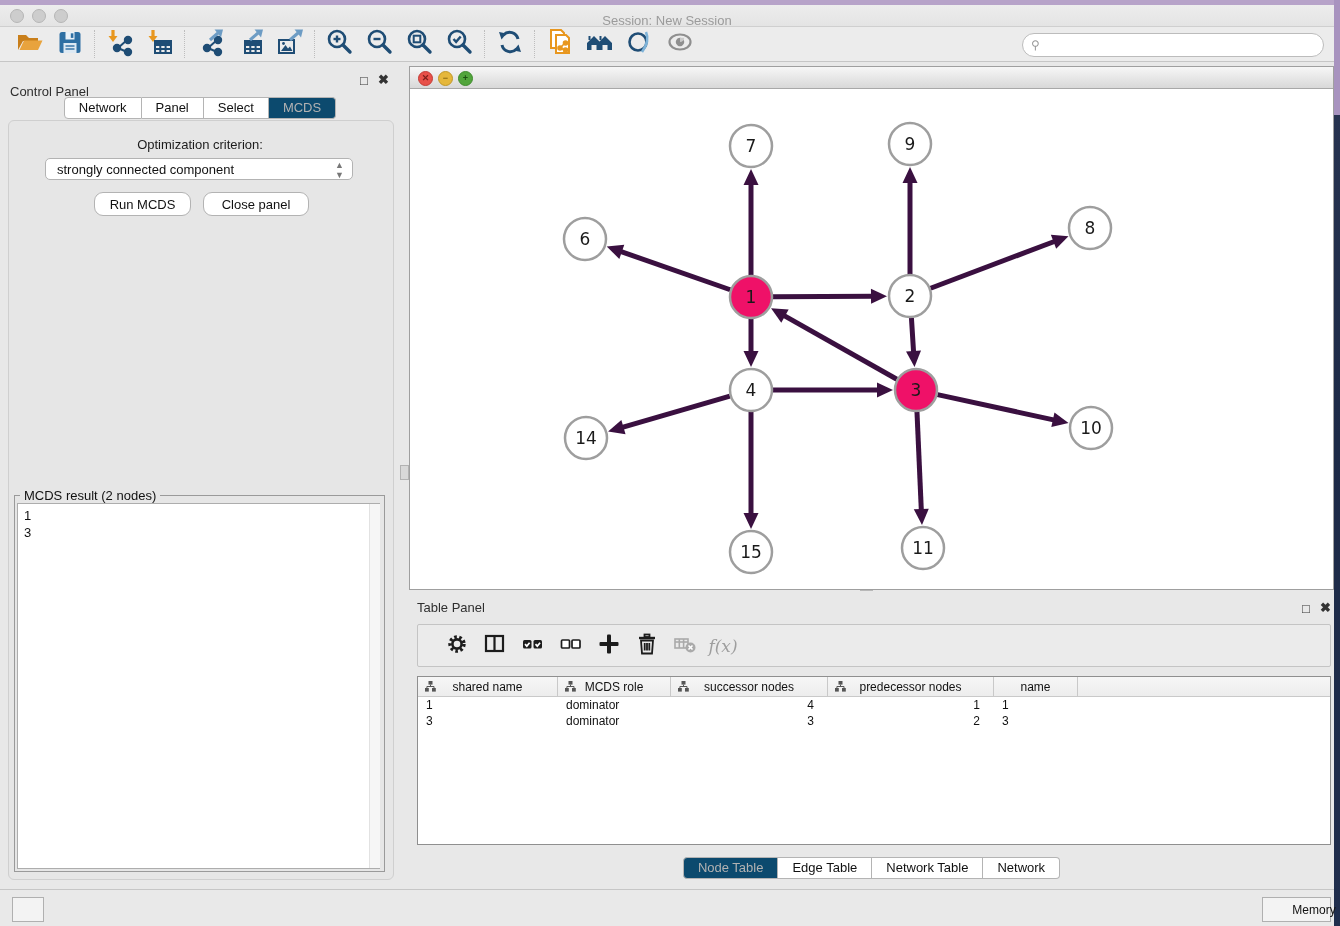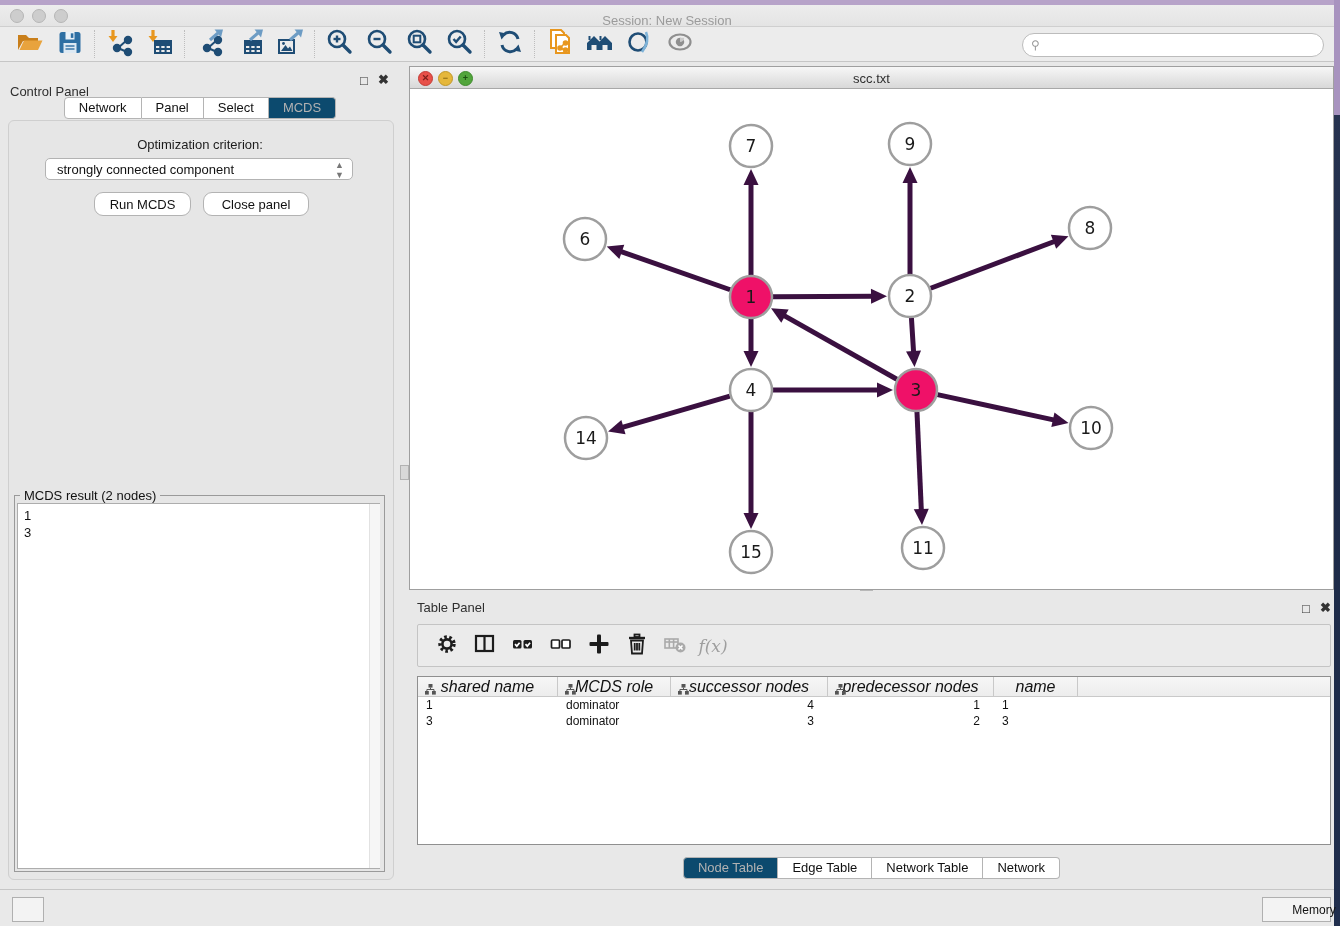--- a/index.html
+++ b/index.html
@@ -71,27 +71,27 @@
   #light-min{left:28px;top:4px;background:#e5b73b;border:1px solid #c09727;color:#8a6a12;}
   #light-zoom{left:48px;top:4px;background:#52a53c;border:1px solid #3f8a2c;color:#1d5212;}
   #net-title{left:0;right:0;top:4px;text-align:center;font-size:13px;color:#2f2f2f;}
   #graph-svg{left:0;top:22px;}
 
   
   #table-panel{left:409px;top:592px;width:925px;height:296px;background:#e8e8e8;}
   #tp-title{left:8px;top:8px;font-size:13px;color:#2f2f2f;}
   #tp-float{left:893px;top:9px;} #tp-close{left:911px;top:8px;}
   #tp-toolbar{left:8px;top:32px;width:914px;height:43px;background:#ebebeb;
-      border:1px solid #c4c4c4;border-radius:2px;display:flex;align-items:center;padding-left:10px;box-sizing:border-box;}
+      border:1px solid #c4c4c4;border-radius:2px;display:flex;align-items:center;padding-left:20px;box-sizing:border-box;}
   .tp-btn{width:38px;height:34px;display:flex;align-items:center;justify-content:center;}
   .fx-label{font-family:"DejaVu Serif",serif;font-style:italic;font-size:17px;color:#9e9e9e;}
   #data-table{left:8px;top:84px;width:914px;height:169px;background:#fff;border:1px solid #8f8f8f;box-sizing:border-box;}
   #tbl-header{display:flex;height:19px;background:linear-gradient(#f6f6f6,#ededed);border-bottom:1px solid #c9c9c9;}
   .th{position:relative;display:flex;align-items:center;justify-content:center;
-      font-size:16px;color:#111;border-right:1px solid #c9c9c9;box-sizing:border-box;font-style:italic;}
+      font-size:12px;color:#111;border-right:1px solid #c9c9c9;box-sizing:border-box;}
   .th .tree{position:absolute;left:7px;top:4px;}
   .tr{display:flex;height:16px;font-size:12px;color:#111;}
   .td{box-sizing:border-box;padding:1px 8px 0 8px;white-space:nowrap;overflow:hidden;}
   #tp-tabs{left:0;top:265px;width:925px;display:flex;justify-content:center;}
 
   
   #status-bar{left:0;top:889px;width:1334px;height:37px;background:#e9e9e9;border-top:1px solid #c6c6c6;box-sizing:border-box;}
   .status-btn{position:absolute;top:7px;height:25px;background:#f3f3f3;border:1px solid #b0b0b0;
       display:flex;align-items:center;justify-content:center;box-sizing:border-box;padding-left:30px;}
   #list-btn{left:12px;width:28px;}
@@ -307,21 +307,20 @@
 <div class="abs" id="mcds-scroll"></div>
 
 <div class="abs" id="vsplit-grip"></div>
 <div class="abs" id="hsplit-grip"></div>
 
 <div class="abs" id="net-window">
   <div class="abs" id="net-titlebar">
     <div class="abs light" id="light-close">✕</div>
     <div class="abs light" id="light-min">−</div>
     <div class="abs light" id="light-zoom">+</div>
-    <div class="abs" id="net-title">scc.txt</div>
   </div>
   <svg class="abs" id="graph-svg" width="923" height="500">
       <line x1="341" y1="186" x2="341" y2="93" stroke="#3A1040" stroke-width="5"></line>
       <polygon points="341,80 348.5,96 333.5,96" fill="#3A1040"></polygon>
       <line x1="320.23121807335133" y1="200.7434376400866" x2="208.98527951633417" y2="161.87437477076736" stroke="#3A1040" stroke-width="5"></line>
       <polygon points="196.71281746876906,157.5864061035458 214.29121421993858,155.7836394357617 209.34355806545216,169.9441725675676" fill="#3A1040"></polygon>
       <line x1="362.9995649035371" y1="207.86163795658152" x2="464.00071197603023" y2="207.22641061650296" stroke="#3A1040" stroke-width="5"></line>
       <polygon points="477.0004548735749,207.14465122721023 461.04794018580424,214.74512983953858 460.953602428928,199.74542649621785" fill="#3A1040"></polygon>
       <line x1="341" y1="230" x2="341" y2="265" stroke="#3A1040" stroke-width="5"></line>
       <polygon points="341,278 333.5,262 348.5,262" fill="#3A1040"></polygon>

